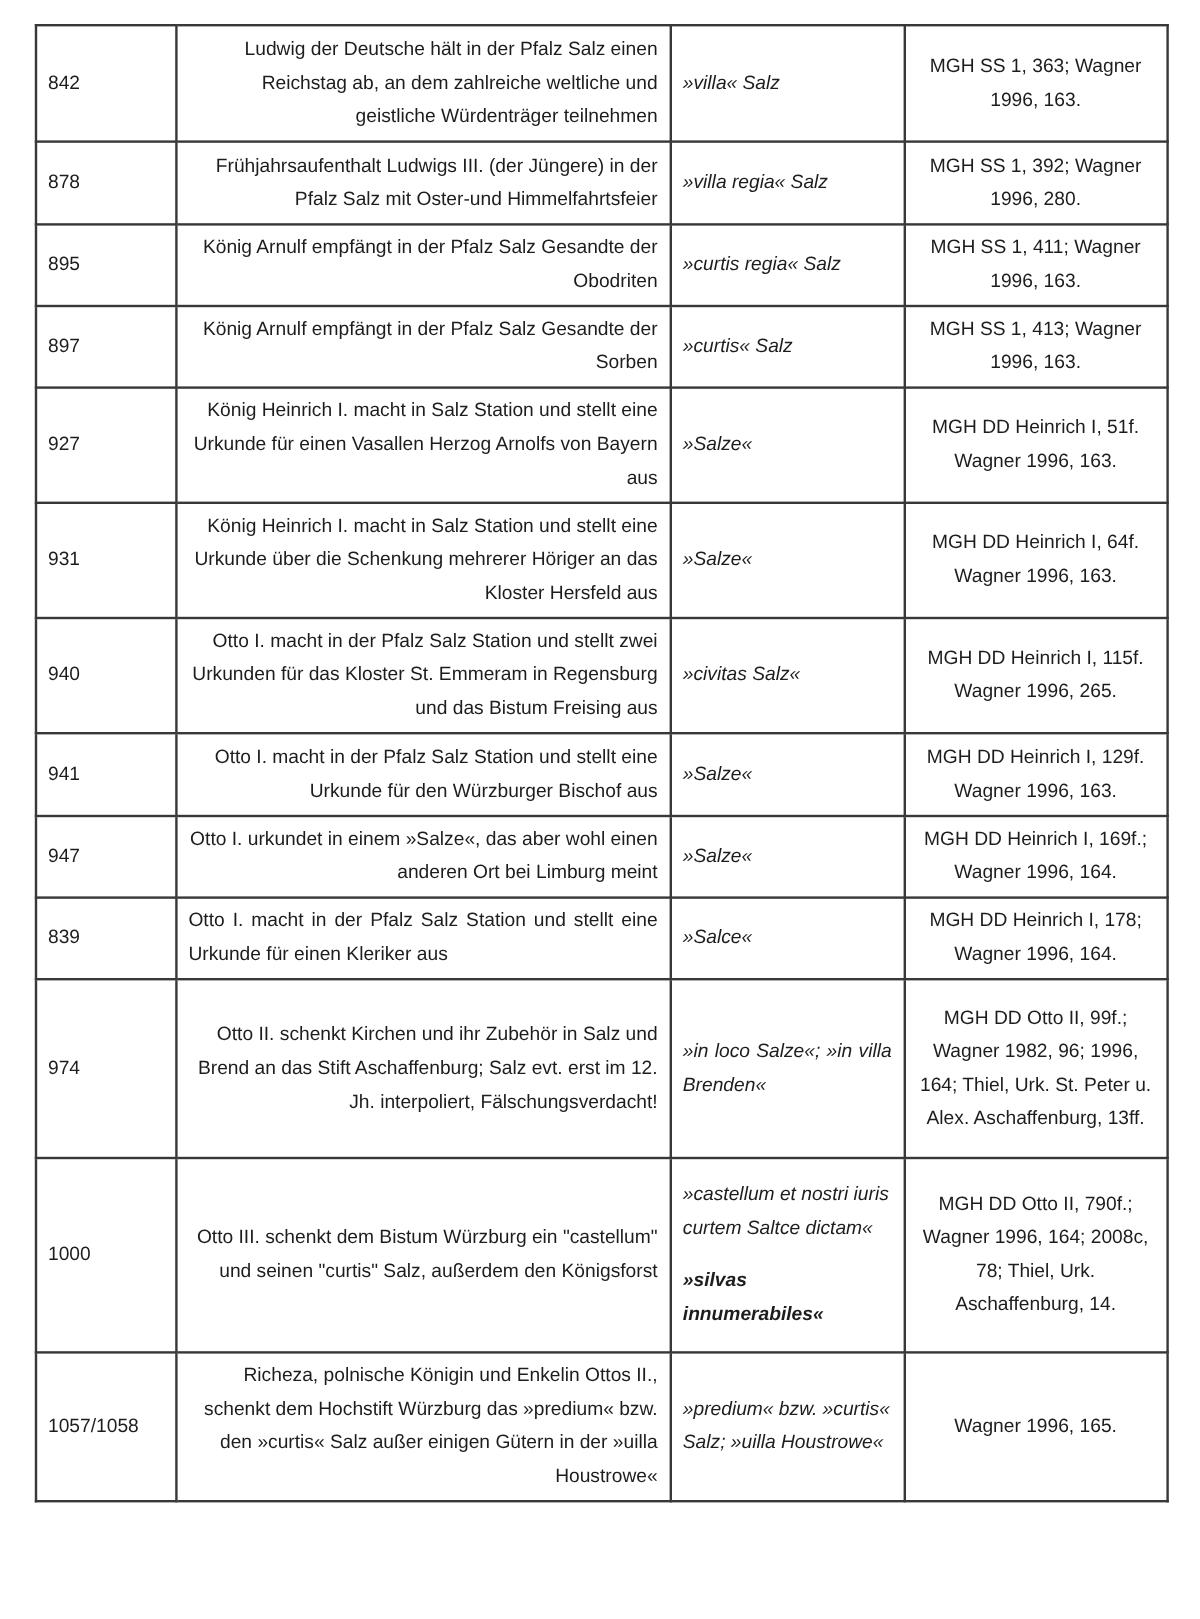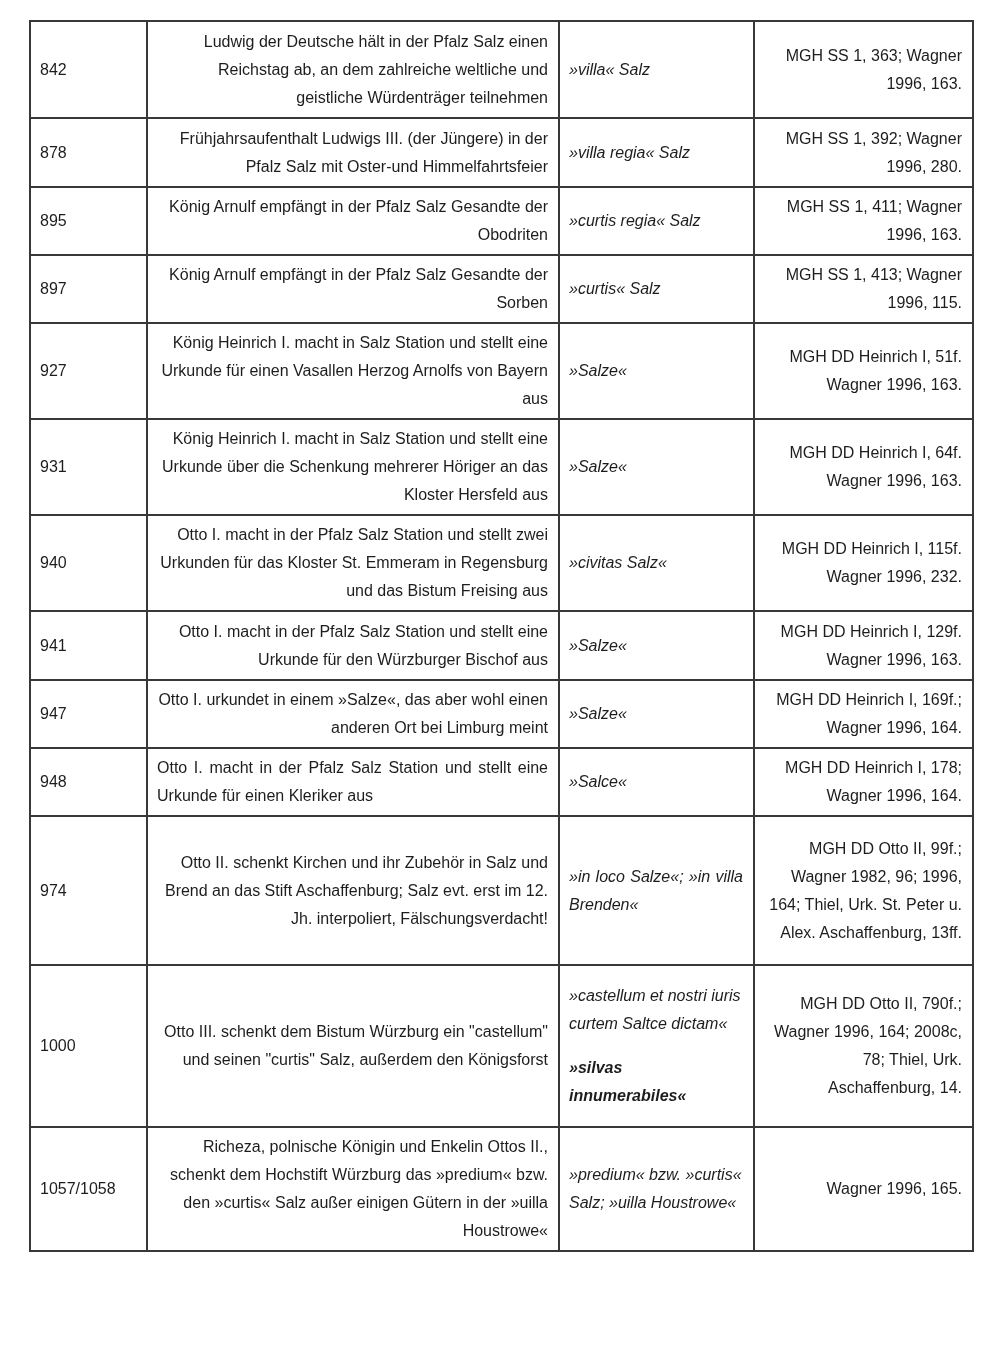--- a/index.html
+++ b/index.html
@@ -31,21 +31,21 @@
     vertical-align: middle;
     font-size: 16px;
     line-height: 28px;
     padding: 5px 10px 5px 9px;
     overflow: hidden;
     word-wrap: break-word;
   }
   td.c-year  { padding-left: 11px; }
   td.c-desc  { text-align: right; }
   td.c-term  { font-style: italic; }
-  td.c-src   { text-align: right; border-radius: 10px; }
+  td.c-src   { text-align: center; border-radius: 10px; }
 
   
   tr:nth-child(10) td.c-desc,
   tr:nth-child(14) td.c-desc { text-align: justify; }
   tr:nth-child(11) td.c-term { text-align: justify; }
 
   
   tr:nth-child(1)  { height: 97px;  }
   tr:nth-child(2)  { height: 69px;  }
   tr:nth-child(3)  { height: 66px; margin-left: 36px;  }
@@ -99,21 +99,21 @@
             <p class="term-p">»curtis regia« Salz</p>
           </td>
     <td class="c-src">MGH SS 1, 411; Wagner 1996, 163.</td>
   </tr>
         <tr>
     <td class="c-year">897</td>
     <td class="c-desc">König Arnulf empfängt in der Pfalz Salz Gesandte der Sorben</td>
     <td class="c-term">
             <p class="term-p">»curtis« Salz</p>
           </td>
-    <td class="c-src">MGH SS 1, 413; Wagner 1996, 115.</td>
+    <td class="c-src">MGH SS 1, 413; Wagner 1996, 163.</td>
   </tr>
         <tr>
     <td class="c-year">927</td>
     <td class="c-desc">König Heinrich I. macht in Salz Station und stellt eine Urkunde für einen Vasallen Herzog Arnolfs von Bayern aus</td>
     <td class="c-term">
             <p class="term-p">»Salze«</p>
           </td>
     <td class="c-src">MGH DD Heinrich I, 51f. Wagner 1996, 163.</td>
   </tr>
         <tr>
@@ -123,40 +123,40 @@
             <p class="term-p">»Salze«</p>
           </td>
     <td class="c-src">MGH DD Heinrich I, 64f. Wagner 1996, 163.</td>
   </tr>
         <tr>
     <td class="c-year">940</td>
     <td class="c-desc">Otto I. macht in der Pfalz Salz Station und stellt zwei Urkunden für das Kloster St. Emmeram in Regensburg und das Bistum Freising aus</td>
     <td class="c-term">
             <p class="term-p">»civitas Salz«</p>
           </td>
-    <td class="c-src">MGH DD Heinrich I, 115f. Wagner 1996, 232.</td>
+    <td class="c-src">MGH DD Heinrich I, 115f. Wagner 1996, 265.</td>
   </tr>
         <tr>
     <td class="c-year">941</td>
     <td class="c-desc">Otto I. macht in der Pfalz Salz Station und stellt eine Urkunde für den Würzburger Bischof aus</td>
     <td class="c-term">
             <p class="term-p">»Salze«</p>
           </td>
     <td class="c-src">MGH DD Heinrich I, 129f. Wagner 1996, 163.</td>
   </tr>
         <tr>
     <td class="c-year">947</td>
     <td class="c-desc">Otto I. urkundet in einem »Salze«, das aber wohl einen anderen Ort bei Limburg meint</td>
     <td class="c-term">
             <p class="term-p">»Salze«</p>
           </td>
     <td class="c-src">MGH DD Heinrich I, 169f.; Wagner 1996, 164.</td>
   </tr>
         <tr>
-    <td class="c-year">948</td>
+    <td class="c-year">839</td>
     <td class="c-desc">Otto I. macht in der Pfalz Salz Station und stellt eine Urkunde für einen Kleriker aus</td>
     <td class="c-term">
             <p class="term-p">»Salce«</p>
           </td>
     <td class="c-src">MGH DD Heinrich I, 178; Wagner 1996, 164.</td>
   </tr>
         <tr>
     <td class="c-year">974</td>
     <td class="c-desc">Otto II. schenkt Kirchen und ihr Zubehör in Salz und Brend an das Stift Aschaffenburg; Salz evt. erst im 12. Jh. interpoliert, Fälschungsverdacht!</td>
     <td class="c-term">

